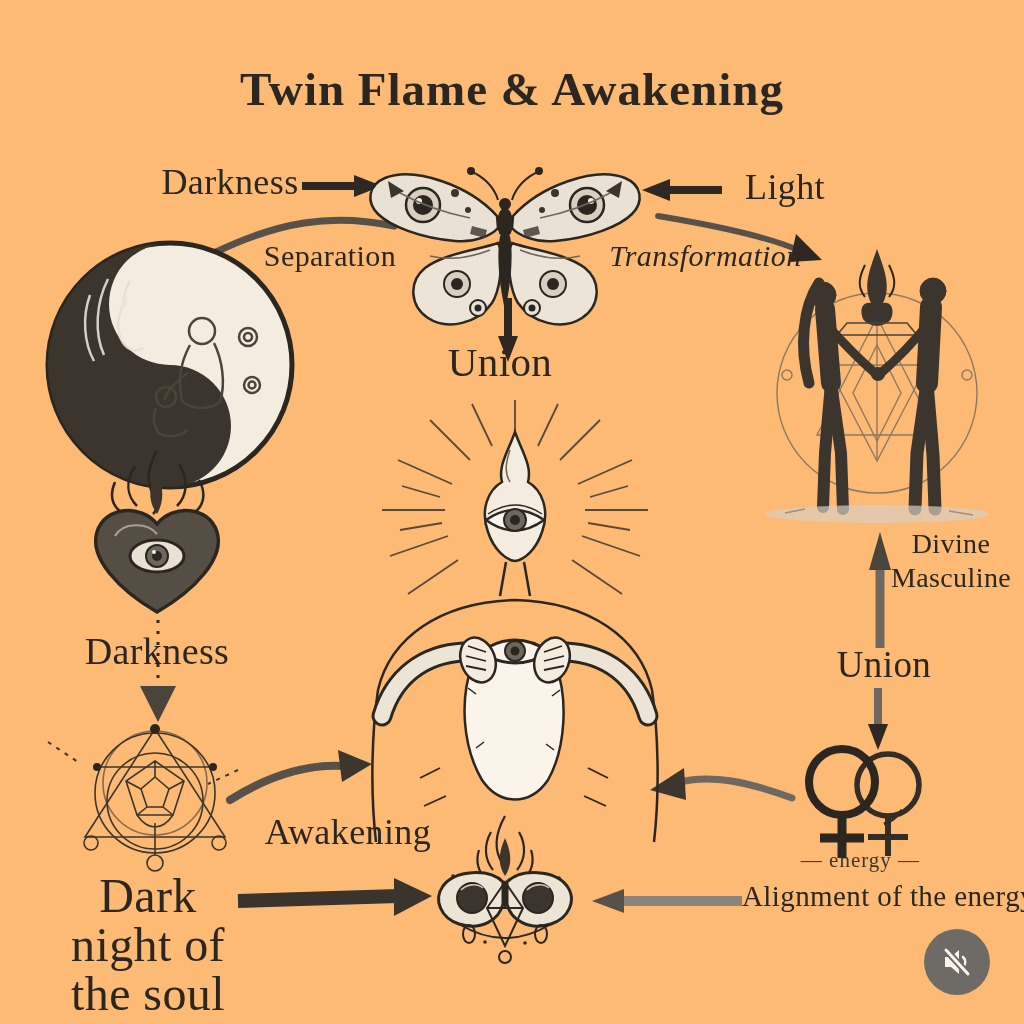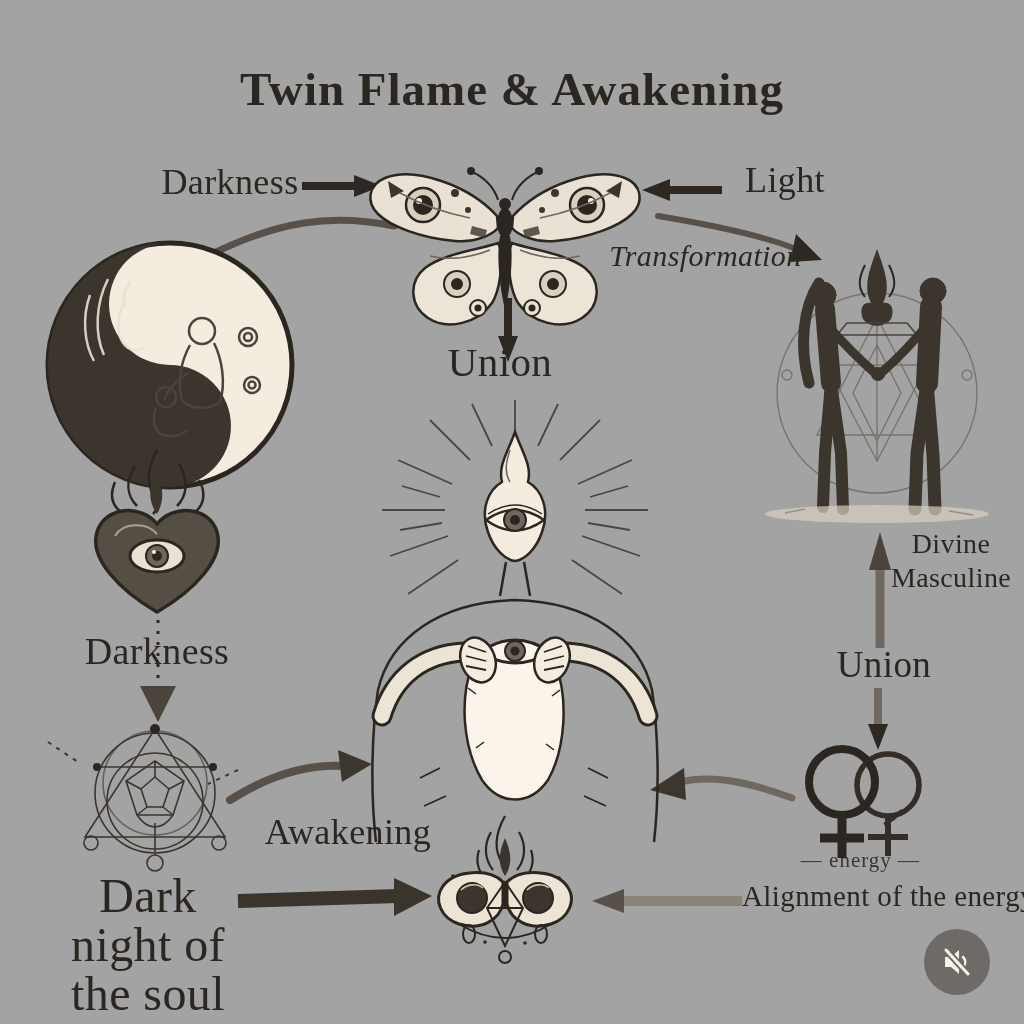--- a/index.html
+++ b/index.html
@@ -1,25 +1,25 @@
 <!DOCTYPE html>
 <html><head>
 <meta charset="utf-8">
 <style>
   html,body{margin:0;padding:0;}
   #canvas{
     position:relative;width:1024px;height:1024px;overflow:hidden;
-    background:#a3a3a3;
+    background:#fdba74;
     font-family:"Liberation Serif","DejaVu Serif",serif;
     color:#2b2620;
   }
   .lbl{position:absolute;text-align:center;color:#2b2620;letter-spacing:.4px;line-height:1.1;}
   .title{left:0;right:0;top:64px;font-size:47px;font-weight:600;letter-spacing:1px;}
   .l-darkness-top{left:130px;top:163px;width:200px;font-size:36px;}
-  .l-light{left:690px;top:161px;width:190px;font-size:36px;}
+  .l-light{left:690px;top:168px;width:190px;font-size:36px;}
   .l-separation{left:230px;top:239px;width:200px;font-size:30px;}
   .l-transformation{left:598px;top:239px;width:215px;font-size:30px;font-style:italic;}
   .l-union-center{left:400px;top:340px;width:200px;font-size:41px;}
   .l-divine-f{left:737px;top:527px;width:150px;font-size:28px;line-height:1.2;}
   .l-divine-m{left:876px;top:527px;width:150px;font-size:28px;line-height:1.2;}
   .l-union-right{left:799px;top:645px;width:170px;font-size:37px;}
   .l-energy{left:778px;top:849px;width:165px;font-size:21px;letter-spacing:1px;color:#3c362f;}
   .l-alignment{left:742px;top:881px;width:280px;font-size:29px;white-space:nowrap;}
   .l-darkness-left{left:57px;top:631px;width:200px;font-size:38px;}
   .l-dark-night{left:48px;top:872px;width:200px;font-size:48px;line-height:1.02;}
@@ -100,20 +100,21 @@
 
     <g stroke="#3c362f" stroke-width="2" stroke-dasharray="4,6">
       <line x1="48" y1="742" x2="78" y2="762"></line>
       <line x1="238" y1="770" x2="208" y2="784"></line>
     </g>
   </svg>
 
   <div class="lbl title">Twin Flame &amp; Awakening</div>
   <div class="lbl l-darkness-top">Darkness</div>
   <div class="lbl l-light">Light</div>
+  <div class="lbl l-separation">Separation</div>
   <div class="lbl l-transformation">Transformation</div>
   <div class="lbl l-union-center">Union</div>
   <div class="lbl l-divine-m">Divine Masculine</div>
   <div class="lbl l-union-right">Union</div>
   <div class="lbl l-energy">— energy —</div>
   <div class="lbl l-alignment">Alignment of the energy</div>
   <div class="lbl l-darkness-left">Darkness</div>
   <div class="lbl l-dark-night">Dark night of the soul</div>
   <div class="lbl l-awakening">Awakening</div>
 

